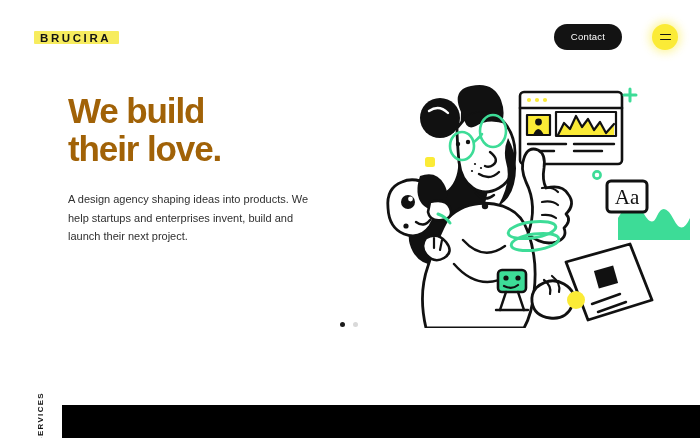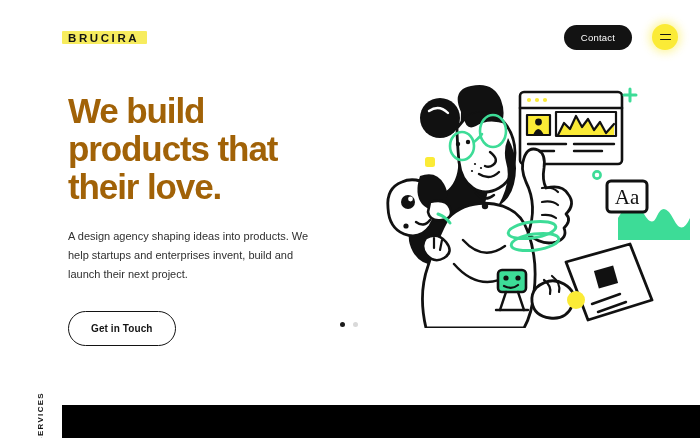--- a/index.html
+++ b/index.html
@@ -8,32 +8,32 @@
     background:#ffffff;
     font-family:"Liberation Sans", sans-serif;
     overflow:hidden;
   }
   .page { position:relative; width:700px; height:438px; background:#fff; }
 
   
   .header {
     position:absolute; top:0; left:0; width:700px; height:74px;
     display:flex; align-items:center; justify-content:space-between;
-    padding:0 22px 0 68px;
+    padding:0 22px 0 40px;
   }
   .logo-wrap { position:relative; display:inline-block; }
   .logo-hl {
     position:absolute; left:-6px; top:3px; width:calc(100% + 14px); height:13px;
     background:#F7EC5E; border-radius:1px;
   }
   .logo {
     position:relative; font-size:11.5px; font-weight:bold;
     letter-spacing:2.6px; color:#131313;
   }
-  .nav-right { display:flex; align-items:flex-end; gap:20px; }
+  .nav-right { display:flex; align-items:flex-start; gap:30px; }
   .contact-btn {
     background:#131313; color:#ffffff;
     font-size:9.5px; letter-spacing:.2px;
     padding:8px 17px; border:none; border-radius:20px;
     cursor:pointer; line-height:1;
   }
   .burger {
     width:26px; height:26px; border-radius:50%;
     background:#FBEB36; border:none; cursor:pointer;
     display:flex; flex-direction:column; align-items:center;
@@ -96,25 +96,23 @@
       <button class="burger">
         <span></span>
         <span></span>
       </button>
     </div>
   </div>
 
   <div class="hero-left">
     <h1 class="headline">
       <div>We build</div>
-      <div>products that</div>
       <div>their love.</div>
     </h1>
     <p class="subcopy">A design agency shaping ideas into products. We help startups and enterprises invent, build and launch their next project.</p>
-    <div class="cta">Get in Touch</div>
   </div>
 
   <div class="dots">
     <span class="dot active"></span>
     <span class="dot"></span>
   </div>
 
   <div class="illo">
     <svg viewBox="0 0 372 250" xmlns="http://www.w3.org/2000/svg">
       <g fill="none" stroke="#111" stroke-width="2.6" stroke-linecap="round" stroke-linejoin="round">

